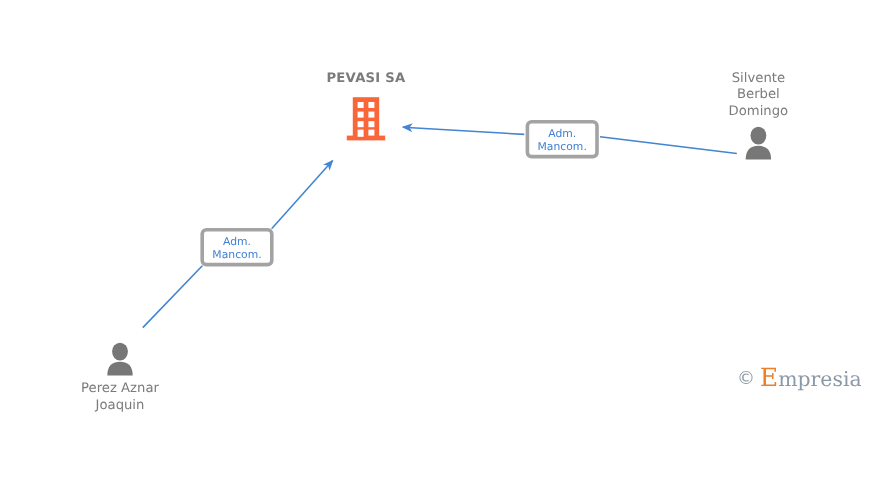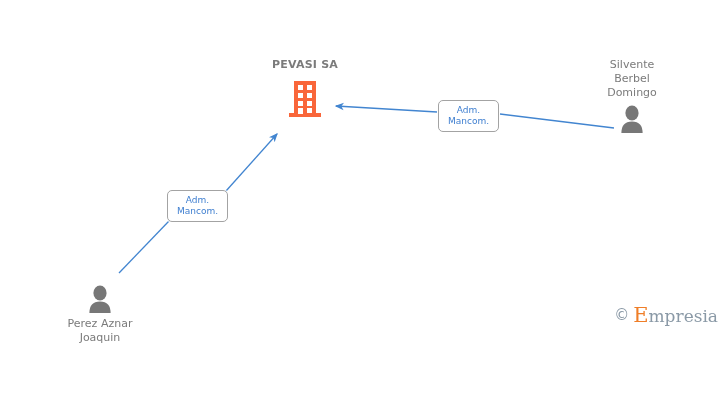--- a/index.html
+++ b/index.html
@@ -64,21 +64,21 @@
   }
   .person-node.icon-below .person-icon { margin-top: 4px; }
   .person-node.icon-above .person-name { margin-top: 3px; }
 
   
   .rel-label {
     position: absolute;
     box-sizing: border-box;
     width: 61px;
     height: 32px;
-    border: 1px solid #a3a3a3;
+    border: 3px solid #a3a3a3;
     border-radius: 5px;
     background: #ffffff;
     color: #3f7fd0;
     font-size: 9px;
     line-height: 11px;
     text-align: center;
     padding-top: 4px;
     white-space: pre-line;
     box-shadow: 0 0 0 1px rgba(255,255,255,0.6);
   }

